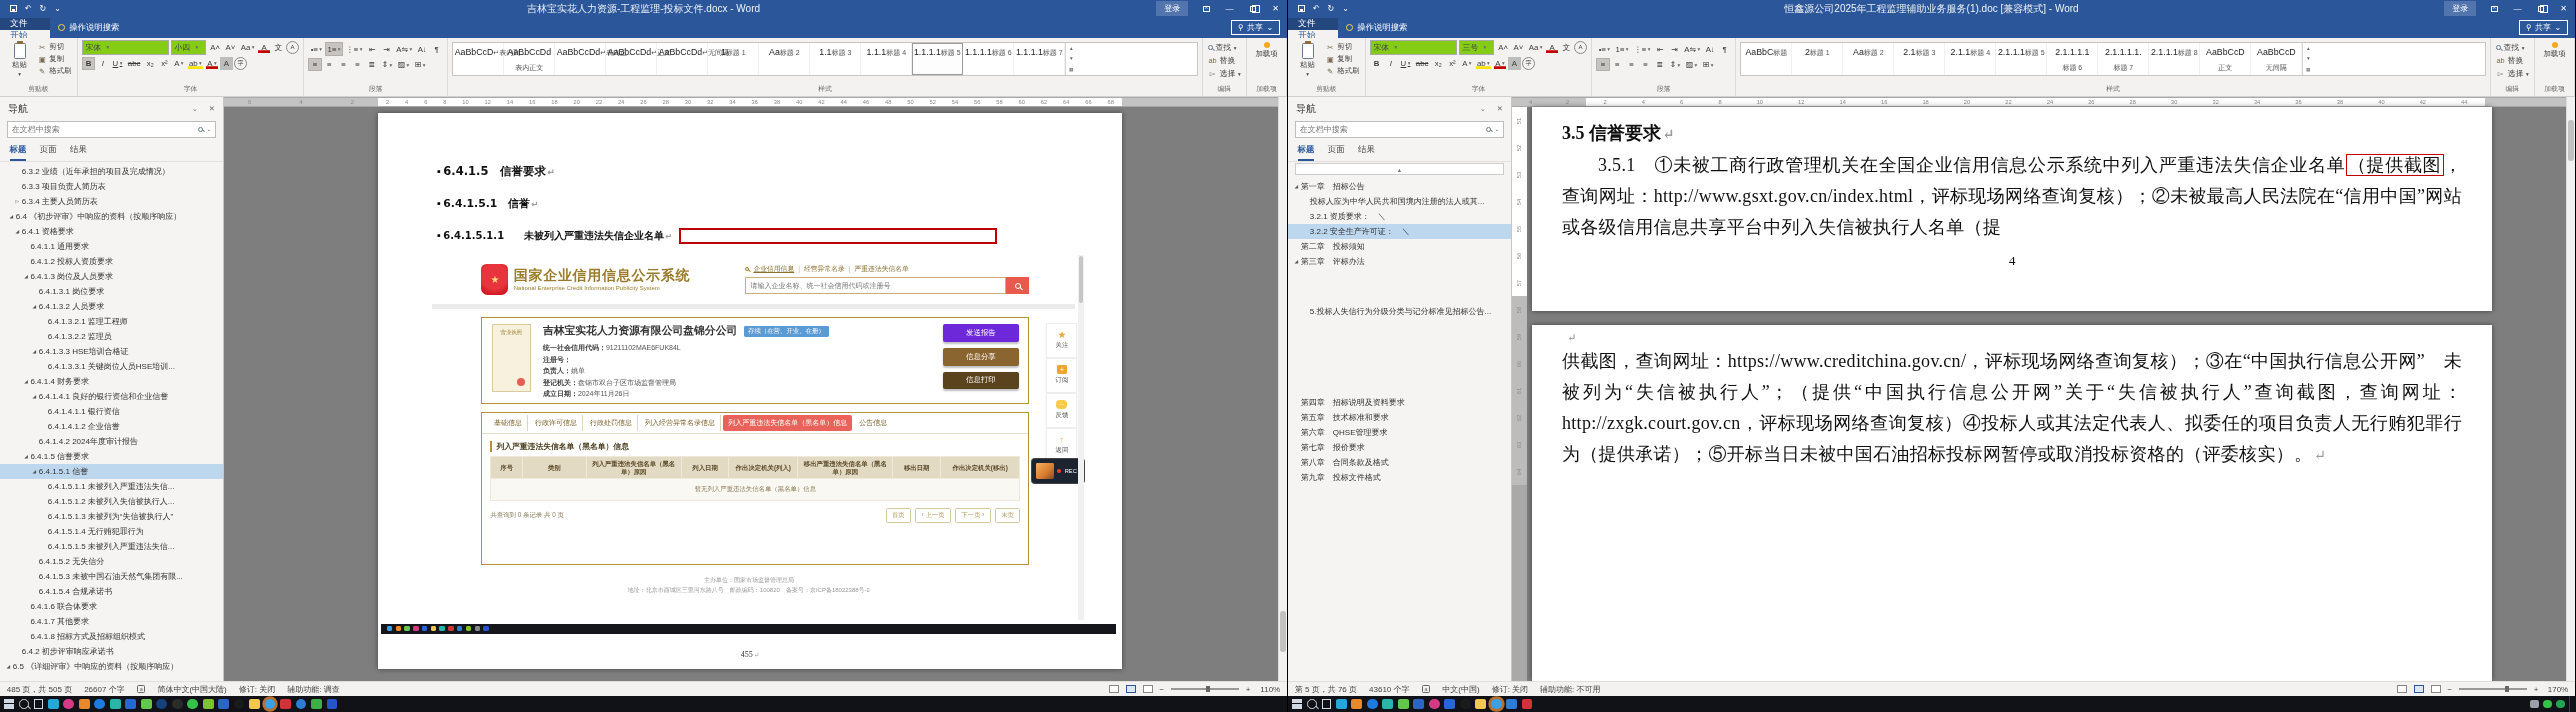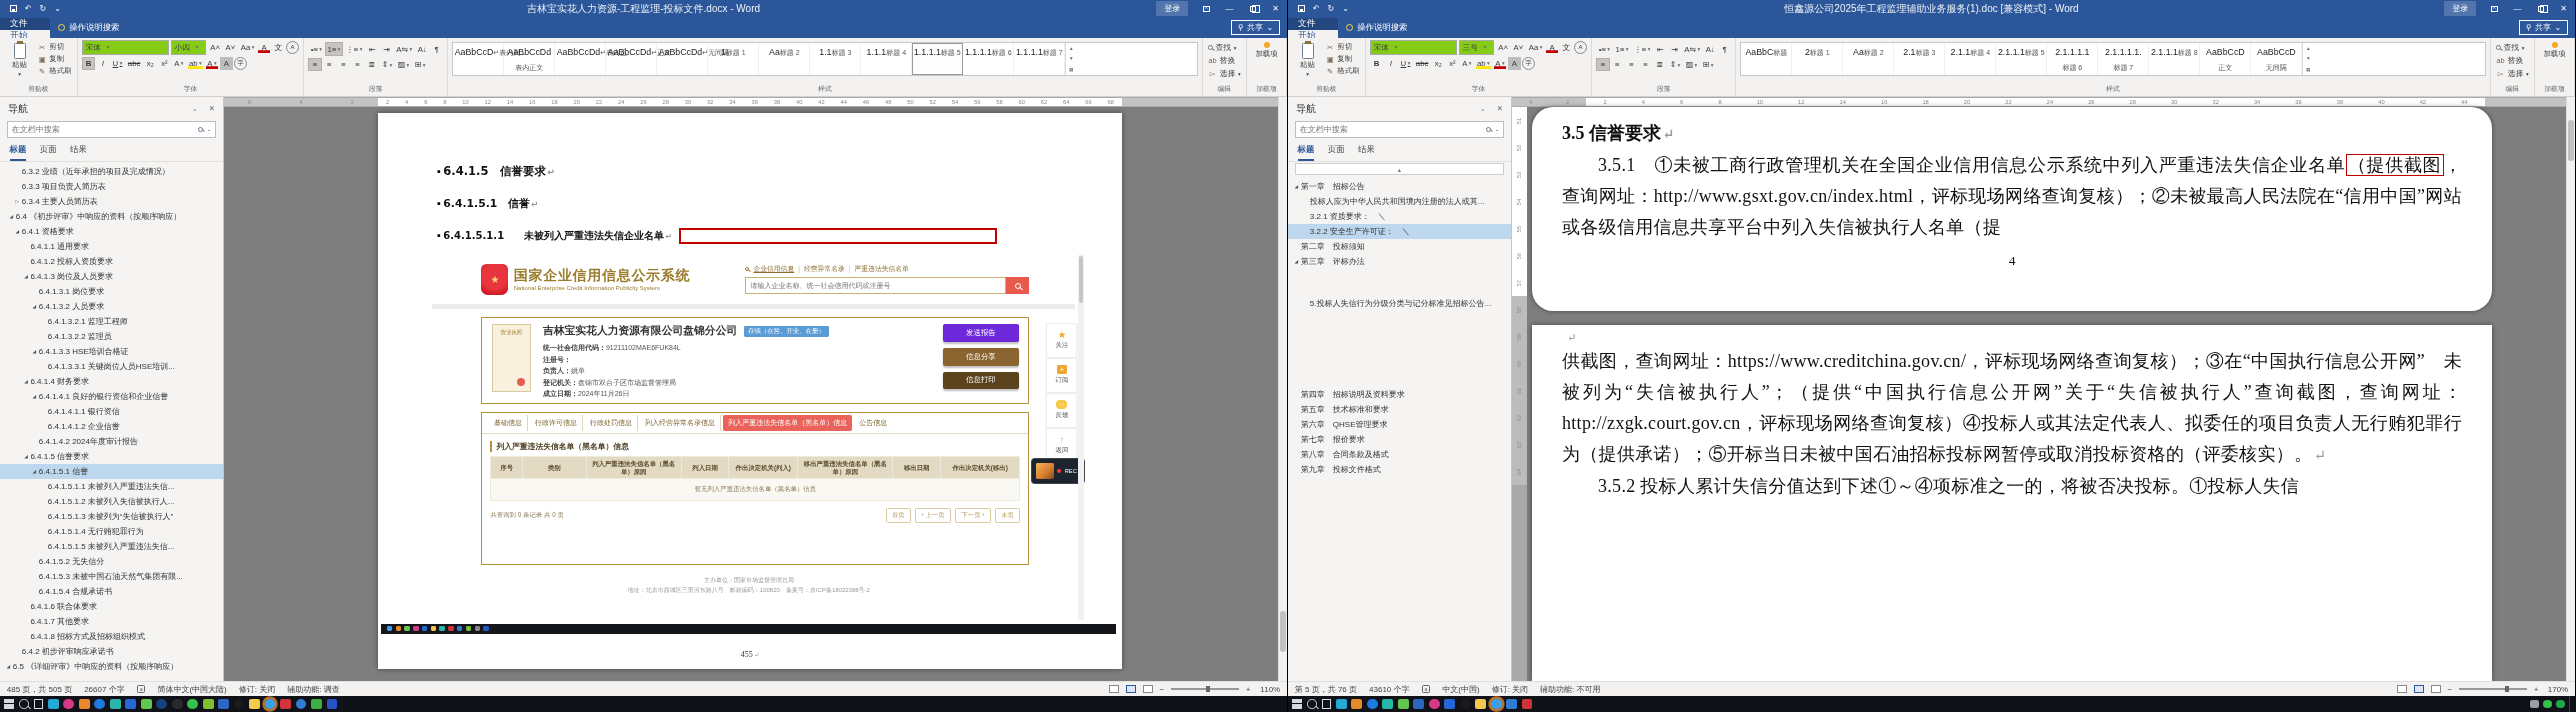--- a/index.html
+++ b/index.html
@@ -1013,21 +1013,21 @@
                 <span>3.2.2 安全生产许可证：　＼</span>
               </div>
               <div class="navitem" style="padding-left: 4px;">
                 <span class="arr"></span>
                 <span>第二章　投标须知</span>
               </div>
               <div class="navitem" style="padding-left: 4px;">
                 <span class="arr">◢</span>
                 <span>第三章　评标办法</span>
               </div>
-              <div class="navitem" style="margin-top: 27px; padding-left: 13px;">
+              <div class="navitem" style="margin-top: 35px; padding-left: 13px;">
                 <span class="arr"></span>
                 <span>5.投标人失信行为分级分类与记分标准见招标公告...</span>
               </div>
               <div class="navitem" style="margin-top: 76px; padding-left: 4px;">
                 <span class="arr"></span>
                 <span>第四章　招标说明及资料要求</span>
               </div>
               <div class="navitem" style="padding-left: 4px;">
                 <span class="arr"></span>
                 <span>第五章　技术标准和要求</span>
@@ -1122,30 +1122,29 @@
                 <span>62</span>
               </span>
               <span class="vnum gray">
                 <span>63</span>
               </span>
               <span class="vnum gray">
                 <span>64</span>
               </span>
             </div>
 
-        <div class="rpage" style="top:10.8px; height:204px; padding:10.8px 30px 0;border-radius:21px;">
+        <div class="rpage" style="top:10.8px; height:204px; padding:10.8px 30px 0;">
           <div class="rhead"><span>3.5 信誉要求</span><span class="pmark">↵</span></div>
           <p class="rp ind"><span>3.5.1　①未被工商行政管理机关在全国企业信用信息公示系统中列入严重违法失信企业名单</span><span class="redline">（提供截图</span><span>，查询网址：http://www.gsxt.gov.cn/index.html，评标现场网络查询复核）；②未被最高人民法院在“信用中国”网站或各级信用信息共享平台中列入失信被执行人名单（提</span></p>
           <div class="rpagenum">4</div>
         </div>
 
         <div class="rpage" style="top:228px; bottom:0; padding:2.7px 30px 0;">
           <div class="hdrmark">↵</div>
           <p class="rp"><span>供截图，查询网址：https://www.creditchina.gov.cn/，评标现场网络查询复核）；③在“中国执行信息公开网”　未被列为“失信被执行人”；（提供“中国执行信息公开网”关于“失信被执行人”查询截图，查询网址：http://zxgk.court.gov.cn，评标现场网络查询复核）④投标人或其法定代表人、拟委任的项目负责人无行贿犯罪行为（提供承诺）；⑤开标当日未被中国石油招标投标网暂停或取消投标资格的（评委核实）。</span><span class="pmark">↵</span></p>
-          <p class="rp ind"><span>3.5.2 投标人累计失信分值达到下述①～④项标准之一的，将被否决投标。①投标人失信</span></p>
         </div>
 
         <div class="vscroll">
               <div class="vthumb" style="top:4%; height:41px"></div>
             </div>
       </div>
     </div>
 
     <div class="statusbar">
       <span style="display:flex;align-items:center">

